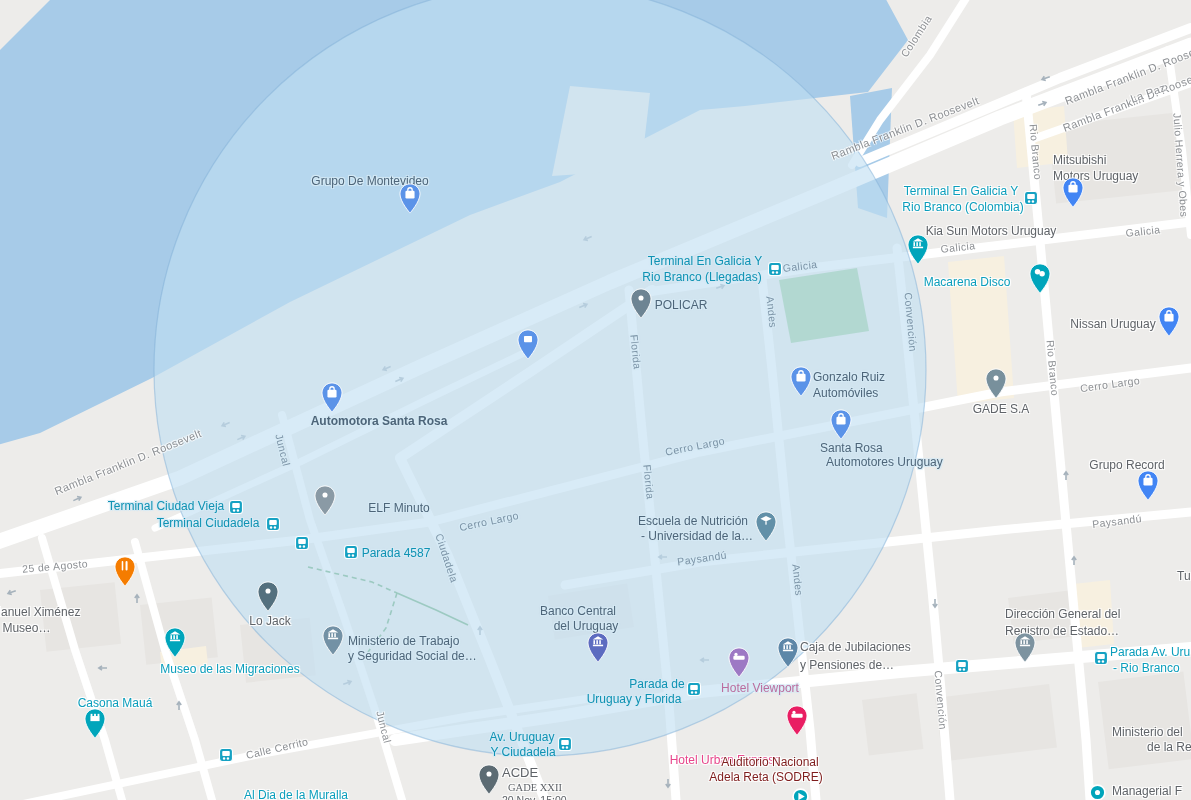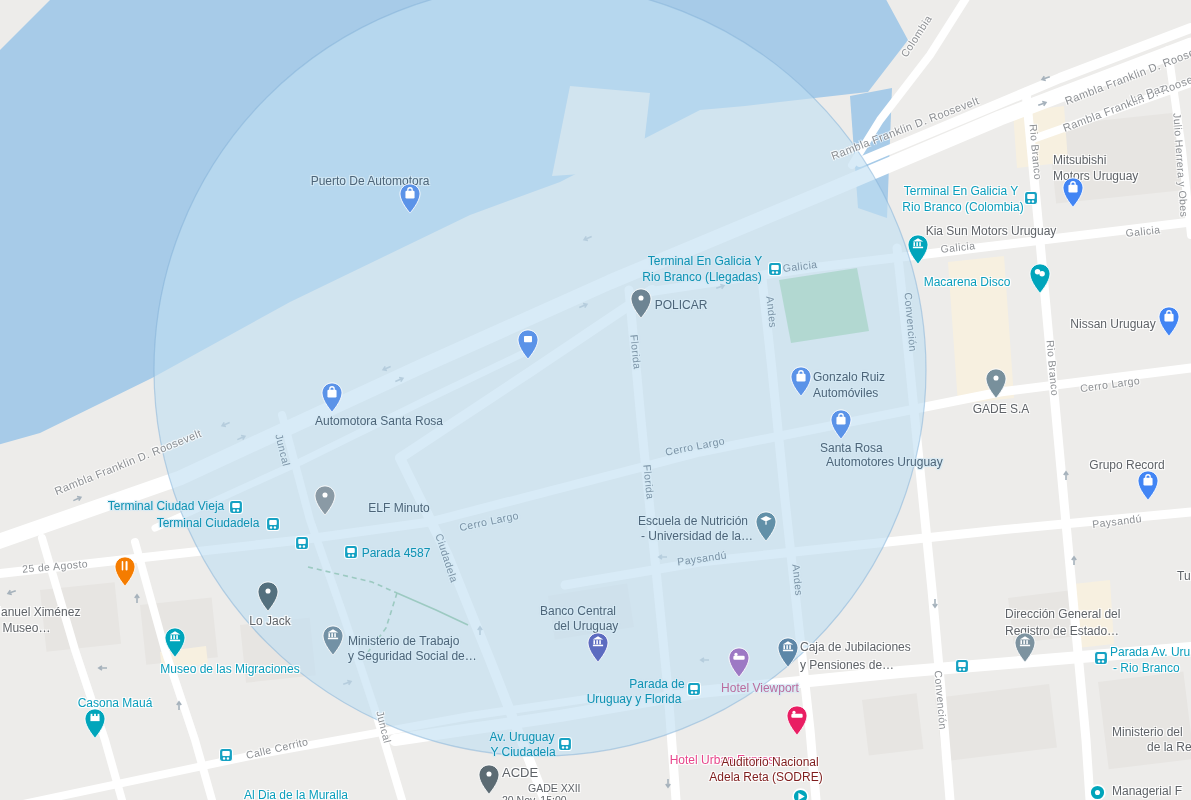--- a/index.html
+++ b/index.html
@@ -116,21 +116,21 @@
       <div class="slbl c-stin" style="left: 772px; top: 312px; transform: translate(-50%, -50%) rotate(84deg); font-size: 10.5px;">Andes</div>
       <div class="slbl c-stin" style="left: 798px; top: 580px; transform: translate(-50%, -50%) rotate(84deg); font-size: 10.5px;">Andes</div>
       <div class="slbl c-stin" style="left: 911px; top: 322px; transform: translate(-50%, -50%) rotate(85deg); font-size: 10.5px;">Convención</div>
       <div class="slbl c-st" style="left: 941px; top: 700px; transform: translate(-50%, -50%) rotate(85deg); font-size: 10.5px;">Convención</div>
       <div class="slbl c-st" style="left: 1036px; top: 152px; transform: translate(-50%, -50%) rotate(85deg); font-size: 10.5px;">Rio Branco</div>
       <div class="slbl c-st" style="left: 1053px; top: 368px; transform: translate(-50%, -50%) rotate(85deg); font-size: 10.5px;">Rio Branco</div>
       <div class="slbl c-stin" style="left: 283px; top: 450px; transform: translate(-50%, -50%) rotate(76deg); font-size: 10.5px;">Juncal</div>
       <div class="slbl c-st" style="left: 384px; top: 727px; transform: translate(-50%, -50%) rotate(76deg); font-size: 10.5px;">Juncal</div>
       <div class="slbl c-stin" style="left: 447px; top: 558px; transform: translate(-50%, -50%) rotate(72deg); font-size: 10.5px;">Ciudadela</div>
       <div class="slbl c-st" style="left: 1181px; top: 165px; transform: translate(-50%, -50%) rotate(86deg); font-size: 10.5px;">Julio Herrera y Obes</div>
-      <div class="plbl c-grayin" style="left: 370px; top: 181px; transform: translate(-50%, -50%);">Puerto De Automotora</div>
+      <div class="plbl c-grayin" style="left: 370px; top: 181px; transform: translate(-50%, -50%);">Grupo De Montevideo</div>
       <svg width="22" height="31" viewBox="0 0 24 34" class="pin" style="left: 399px; top: 183px;">
         <path d="M12 1C5.9 1 1 5.9 1 12c0 8.6 11 21 11 21s11-12.4 11-21C23 5.9 18.1 1 12 1z" fill="#5b93e8" stroke="#fff" stroke-width="1"></path>
         <rect x="7" y="8.5" width="10" height="8.5" rx="1.3" fill="#fff"></rect>
         <path d="M9.6 9V7.6a2.4 2.4 0 0 1 4.8 0V9" stroke="#fff" stroke-width="1.4" fill="none"></path>
       </svg>
       <div class="plbl c-teal" style="left: 961px; top: 191px; transform: translate(-50%, -50%);">Terminal En Galicia Y</div>
       <div class="plbl c-teal" style="left: 963px; top: 207px; transform: translate(-50%, -50%);">Rio Branco (Colombia)</div>
       <svg width="14" height="14" viewBox="0 0 13 13" class="pin" style="left: 1024px; top: 191px;">
         <rect x="0.5" y="0.5" width="12" height="12" rx="2.6" fill="#16a2c3" stroke="#fff" stroke-width="1"></rect>
         <rect x="3" y="2.8" width="7" height="4.6" rx="0.8" fill="#fff"></rect>
@@ -190,21 +190,21 @@
         <path d="M12 1C5.9 1 1 5.9 1 12c0 8.6 11 21 11 21s11-12.4 11-21C23 5.9 18.1 1 12 1z" fill="#78909c" stroke="#fff" stroke-width="1"></path>
         <circle cx="12" cy="11" r="2.8" fill="#fff"></circle>
       </svg>
       <div class="plbl c-grayin" style="left: 820px; top: 448px; transform: translate(0px, -50%);">Santa Rosa</div>
       <div class="plbl c-grayin" style="left: 820px; top: 462px; transform: translate(0px, -50%); margin-left: 6px;">Automotores Uruguay</div>
       <svg width="22" height="31" viewBox="0 0 24 34" class="pin" style="left: 830px; top: 409px;">
         <path d="M12 1C5.9 1 1 5.9 1 12c0 8.6 11 21 11 21s11-12.4 11-21C23 5.9 18.1 1 12 1z" fill="#5b93e8" stroke="#fff" stroke-width="1"></path>
         <rect x="7" y="8.5" width="10" height="8.5" rx="1.3" fill="#fff"></rect>
         <path d="M9.6 9V7.6a2.4 2.4 0 0 1 4.8 0V9" stroke="#fff" stroke-width="1.4" fill="none"></path>
       </svg>
-      <div class="plbl c-grayin" style="left: 379px; top: 421px; transform: translate(-50%, -50%);">Automotora Santa Rosa</div>
+      <div class="plbl c-grayin" style="left: 379px; top: 421px; transform: translate(-50%, -50%); font-weight: bold;">Automotora Santa Rosa</div>
       <svg width="22" height="31" viewBox="0 0 24 34" class="pin" style="left: 321px; top: 382px;">
         <path d="M12 1C5.9 1 1 5.9 1 12c0 8.6 11 21 11 21s11-12.4 11-21C23 5.9 18.1 1 12 1z" fill="#5b93e8" stroke="#fff" stroke-width="1"></path>
         <rect x="7" y="8.5" width="10" height="8.5" rx="1.3" fill="#fff"></rect>
         <path d="M9.6 9V7.6a2.4 2.4 0 0 1 4.8 0V9" stroke="#fff" stroke-width="1.4" fill="none"></path>
       </svg>
       <svg width="22" height="31" viewBox="0 0 24 34" class="pin" style="left: 517px; top: 329px;">
         <path d="M12 1C5.9 1 1 5.9 1 12c0 8.6 11 21 11 21s11-12.4 11-21C23 5.9 18.1 1 12 1z" fill="#5b93e8" stroke="#fff" stroke-width="1"></path>
         <rect x="7.6" y="7.6" width="8.8" height="6.8" rx="1" fill="#fff"></rect>
       </svg>
       <div class="plbl c-tealin" style="left: 166px; top: 506px; transform: translate(-50%, -50%);">Terminal Ciudad Vieja</div>
@@ -351,21 +351,21 @@
         <circle cx="8" cy="8" r="7" fill="#00a5bb" stroke="#fff" stroke-width="1.6"></circle>
         <circle cx="8" cy="8" r="2.4" fill="#fff"></circle>
       </svg>
       <div class="plbl c-navy" style="left: 770px; top: 762px; transform: translate(-50%, -50%);">Auditorio Nacional</div>
       <div class="plbl c-navy" style="left: 766px; top: 777px; transform: translate(-50%, -50%);">Adela Reta (SODRE)</div>
       <svg width="17" height="17" viewBox="0 0 16 16" class="pin" style="left: 791.5px; top: 787.5px;">
         <circle cx="8" cy="8" r="7" fill="#00a5bb" stroke="#fff" stroke-width="1.6"></circle>
         <path d="M6 4.5 L12 8 6 11.5 Z" fill="#fff"></path>
       </svg>
       <div class="plbl c-gray big" style="left: 502px; top: 773px; transform: translate(0px, -50%);">ACDE</div>
-      <div class="plbl c-gray small" style="left: 528px; top: 788px; transform: translate(0px, -50%);">GADE XXII</div>
+      <div class="plbl c-gray small" style="left: 508px; top: 788px; transform: translate(0px, -50%); font-family: Liberation Serif, serif;">GADE XXII</div>
       <div class="plbl c-gray small" style="left: 502px; top: 800px; transform: translate(0px, -50%);">20 Nov, 15:00</div>
       <svg width="22" height="31" viewBox="0 0 24 34" class="pin" style="left: 478px; top: 764px;">
         <path d="M12 1C5.9 1 1 5.9 1 12c0 8.6 11 21 11 21s11-12.4 11-21C23 5.9 18.1 1 12 1z" fill="#5c6b73" stroke="#fff" stroke-width="1"></path>
         <circle cx="12" cy="11" r="2.8" fill="#fff"></circle>
       </svg>
       <div class="plbl c-teal" style="left: 296px; top: 795px; transform: translate(-50%, -50%);">Al Dia de la Muralla</div>
       <div class="plbl c-tealin" style="left: 522px; top: 737px; transform: translate(-50%, -50%);">Av. Uruguay</div>
       <div class="plbl c-tealin" style="left: 523px; top: 752px; transform: translate(-50%, -50%);">Y Ciudadela</div>
       <svg width="14" height="14" viewBox="0 0 13 13" class="pin" style="left: 558px; top: 737px;">
         <rect x="0.5" y="0.5" width="12" height="12" rx="2.6" fill="#16a2c3" stroke="#fff" stroke-width="1"></rect>

